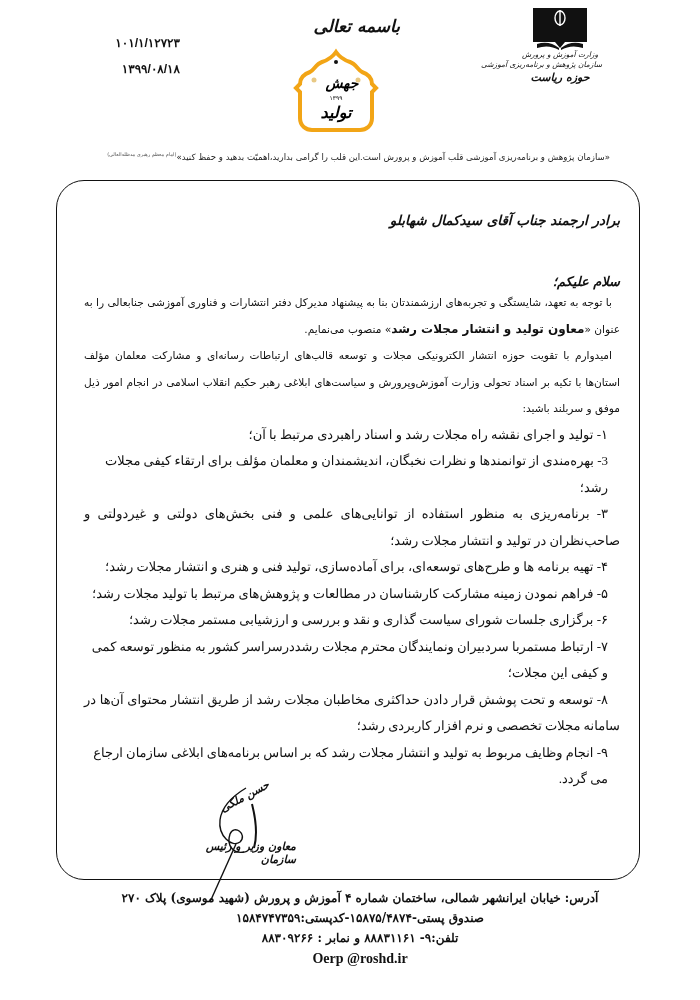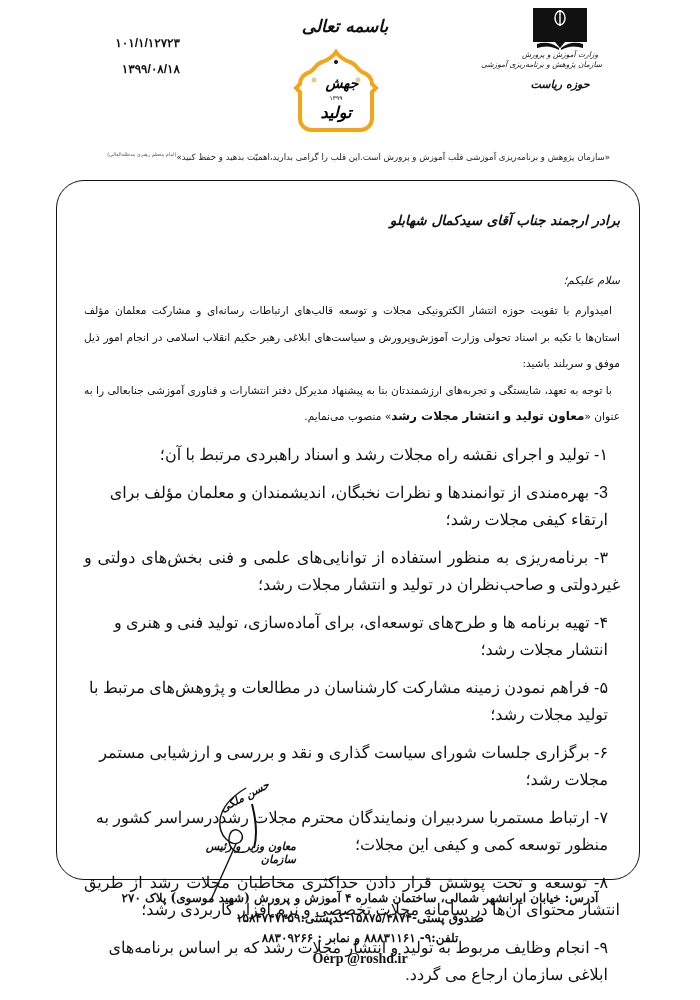--- a/index.html
+++ b/index.html
@@ -4,50 +4,50 @@
 <style>
   html, body { margin: 0; padding: 0; background: #ffffff; }
   body { width: 700px; height: 1000px; position: relative; overflow: hidden;
          font-family: "DejaVu Serif", "Liberation Serif", serif; color: #111; }
 
   
   .ref-block { position: absolute; left: 70px; top: 30px; width: 110px; text-align: right;
                font-family: Liberation Sans, sans-serif; font-weight: bold; font-size: 12px; direction: ltr; }
   .ref-block div { height: 26px; line-height: 26px; letter-spacing: 0.5px; }
 
-  .basmala { position: absolute; left: 290px; top: 16px; width: 110px; text-align: center;
+  .basmala { position: absolute; left: 290px; top: 16px; width: 110px; text-align: right;
              font-family: "DejaVu Serif", serif; font-weight: bold; font-style: italic; font-size: 17px; direction: rtl; }
 
   .campaign-logo { position: absolute; left: 292px; top: 48px; width: 88px; height: 84px; }
   .campaign-logo svg { width: 100%; height: 100%; display: block; }
 
   .ministry-logo { position: absolute; left: 518px; top: 4px; width: 84px; }
   .ministry-logo .emblem { width: 58px; height: 46px; margin: 0 auto; display: block; }
   .ministry-logo .line { font-family: "DejaVu Serif", serif; font-style: italic; font-size: 7.5px;
                          text-align: center; direction: rtl; line-height: 10px; white-space: nowrap; }
-  .ministry-logo .office { font-size: 11px; font-weight: bold; margin-top: 10px; }
+  .ministry-logo .office { font-size: 11px; font-weight: bold; margin-top: 3px; }
 
   .quote { position: absolute; left: 90px; top: 151px; width: 520px; direction: rtl; text-align: right;
            font-family: "DejaVu Sans", sans-serif; font-size: 8.6px; color: #222; white-space: nowrap; }
   .quote .attrib { font-size: 5px; color: #555; vertical-align: super; }
 
   
   .frame { position: absolute; left: 56px; top: 180px; width: 584px; height: 700px;
            border: 1.6px solid #111; border-radius: 28px; box-sizing: border-box; }
 
   .body-text { position: absolute; left: 84px; top: 200px; width: 536px; direction: rtl; text-align: right; }
   .recipient { font-family: "DejaVu Serif", serif; font-style: italic; font-weight: bold; font-size: 13.5px;
                margin-top: 12px; }
-  .greeting { font-family: "DejaVu Serif", serif; font-style: italic; font-weight: normal; font-size: 11px;
-              margin-top: 46px; margin-bottom: 10px; }
+  .greeting { font-family: "DejaVu Serif", serif; font-style: italic; font-weight: bold; font-size: 13px;
+              margin-top: 46px; }
   .para { font-family: "DejaVu Sans", sans-serif; font-size: 10.6px; line-height: 26.5px; text-align: justify;
           text-align-last: right; }
   .para.indent { text-indent: 8px; }
   .para b { font-weight: bold; font-size: 12px; }
-  .item { font-family: Liberation Sans, sans-serif; font-size: 16px; line-height: 26.5px; padding-right: 12px; margin-top: 12px; }
+  .item { font-family: Liberation Serif, serif; font-size: 13px; line-height: 26.5px; padding-right: 12px; }
   .item.wrap { padding-right: 0; text-indent: 12px; text-align: justify; text-align-last: right; }
 
   
   .signature { position: absolute; left: 176px; top: 784px; width: 120px; height: 120px; }
   .signature svg { width: 100%; height: 100%; overflow: visible; }
   .sig-name { position: absolute; left: 218px; top: 790px; font-family: "DejaVu Serif", serif; font-style: italic;
               font-weight: bold; font-size: 11px; direction: rtl; transform: rotate(-28deg); }
   .sig-title { position: absolute; left: 186px; top: 840px; width: 110px; font-family: "DejaVu Serif", serif; font-style: italic;
                font-weight: bold; font-size: 11px; direction: rtl; text-align: right; }
 
@@ -96,23 +96,23 @@
 <div class="quote">
   <span>«سازمان پژوهش و برنامه‌ریزی آموزشی قلب آموزش و پرورش است.این قلب را گرامی بدارید،اهمیّت بدهید و حفظ کنید»</span><span class="attrib">(امام معظم رهبری مدظله‌العالی)</span>
 </div>
 
 <div class="frame"></div>
 
 <div class="body-text">
   <div class="recipient">برادر ارجمند جناب آقای سیدکمال شهابلو</div>
   <div class="greeting">سلام علیکم؛</div>
 
+  <div class="para indent"><span>با توجه به تعهد، شایستگی و تجربه‌های ارزشمندتان بنا به پیشنهاد مدیرکل دفتر انتشارات و فناوری آموزشی جنابعالی را به عنوان «</span><b>معاون تولید و انتشار مجلات رشد</b><span>» منصوب می‌نمایم.</span></div>
+
   <div class="para indent">امیدوارم با تقویت حوزه انتشار الکترونیکی مجلات و توسعه قالب‌های ارتباطات رسانه‌ای و مشارکت معلمان مؤلف استان‌ها با تکیه بر اسناد تحولی وزارت آموزش‌وپرورش و سیاست‌های ابلاغی رهبر حکیم انقلاب اسلامی در انجام امور ذیل موفق و سربلند باشید:</div>
-
-  <div class="para indent"><span>با توجه به تعهد، شایستگی و تجربه‌های ارزشمندتان بنا به پیشنهاد مدیرکل دفتر انتشارات و فناوری آموزشی جنابعالی را به عنوان «</span><b>معاون تولید و انتشار مجلات رشد</b><span>» منصوب می‌نمایم.</span></div>
 
   <div class="item">۱- تولید و اجرای نقشه راه مجلات رشد و اسناد راهبردی مرتبط با آن؛</div>
   <div class="item">3- بهره‌مندی از توانمندها و نظرات نخبگان، اندیشمندان و معلمان مؤلف برای ارتقاء کیفی مجلات رشد؛</div>
   <div class="item wrap">۳- برنامه‌ریزی به منظور استفاده از توانایی‌های علمی و فنی بخش‌های دولتی و غیردولتی و صاحب‌نظران در تولید و انتشار مجلات رشد؛</div>
   <div class="item">۴- تهیه برنامه ها و طرح‌های توسعه‌ای، برای آماده‌سازی، تولید فنی و هنری و انتشار مجلات رشد؛</div>
   <div class="item">۵- فراهم نمودن زمینه مشارکت کارشناسان در مطالعات و پژوهش‌های مرتبط با تولید مجلات رشد؛</div>
   <div class="item">۶- برگزاری جلسات شورای سیاست گذاری و نقد و بررسی و ارزشیابی مستمر مجلات رشد؛</div>
   <div class="item">۷- ارتباط مستمربا سردبیران ونمایندگان محترم مجلات رشددرسراسر کشور به منظور توسعه کمی و کیفی این مجلات؛</div>
   <div class="item wrap">۸- توسعه و تحت پوشش قرار دادن حداکثری مخاطبان مجلات رشد از طریق انتشار محتوای آن‌ها در سامانه مجلات تخصصی و نرم افزار کاربردی رشد؛</div>
   <div class="item">۹- انجام وظایف مربوط به تولید و انتشار مجلات رشد که بر اساس برنامه‌های ابلاغی سازمان ارجاع می گردد.</div>

